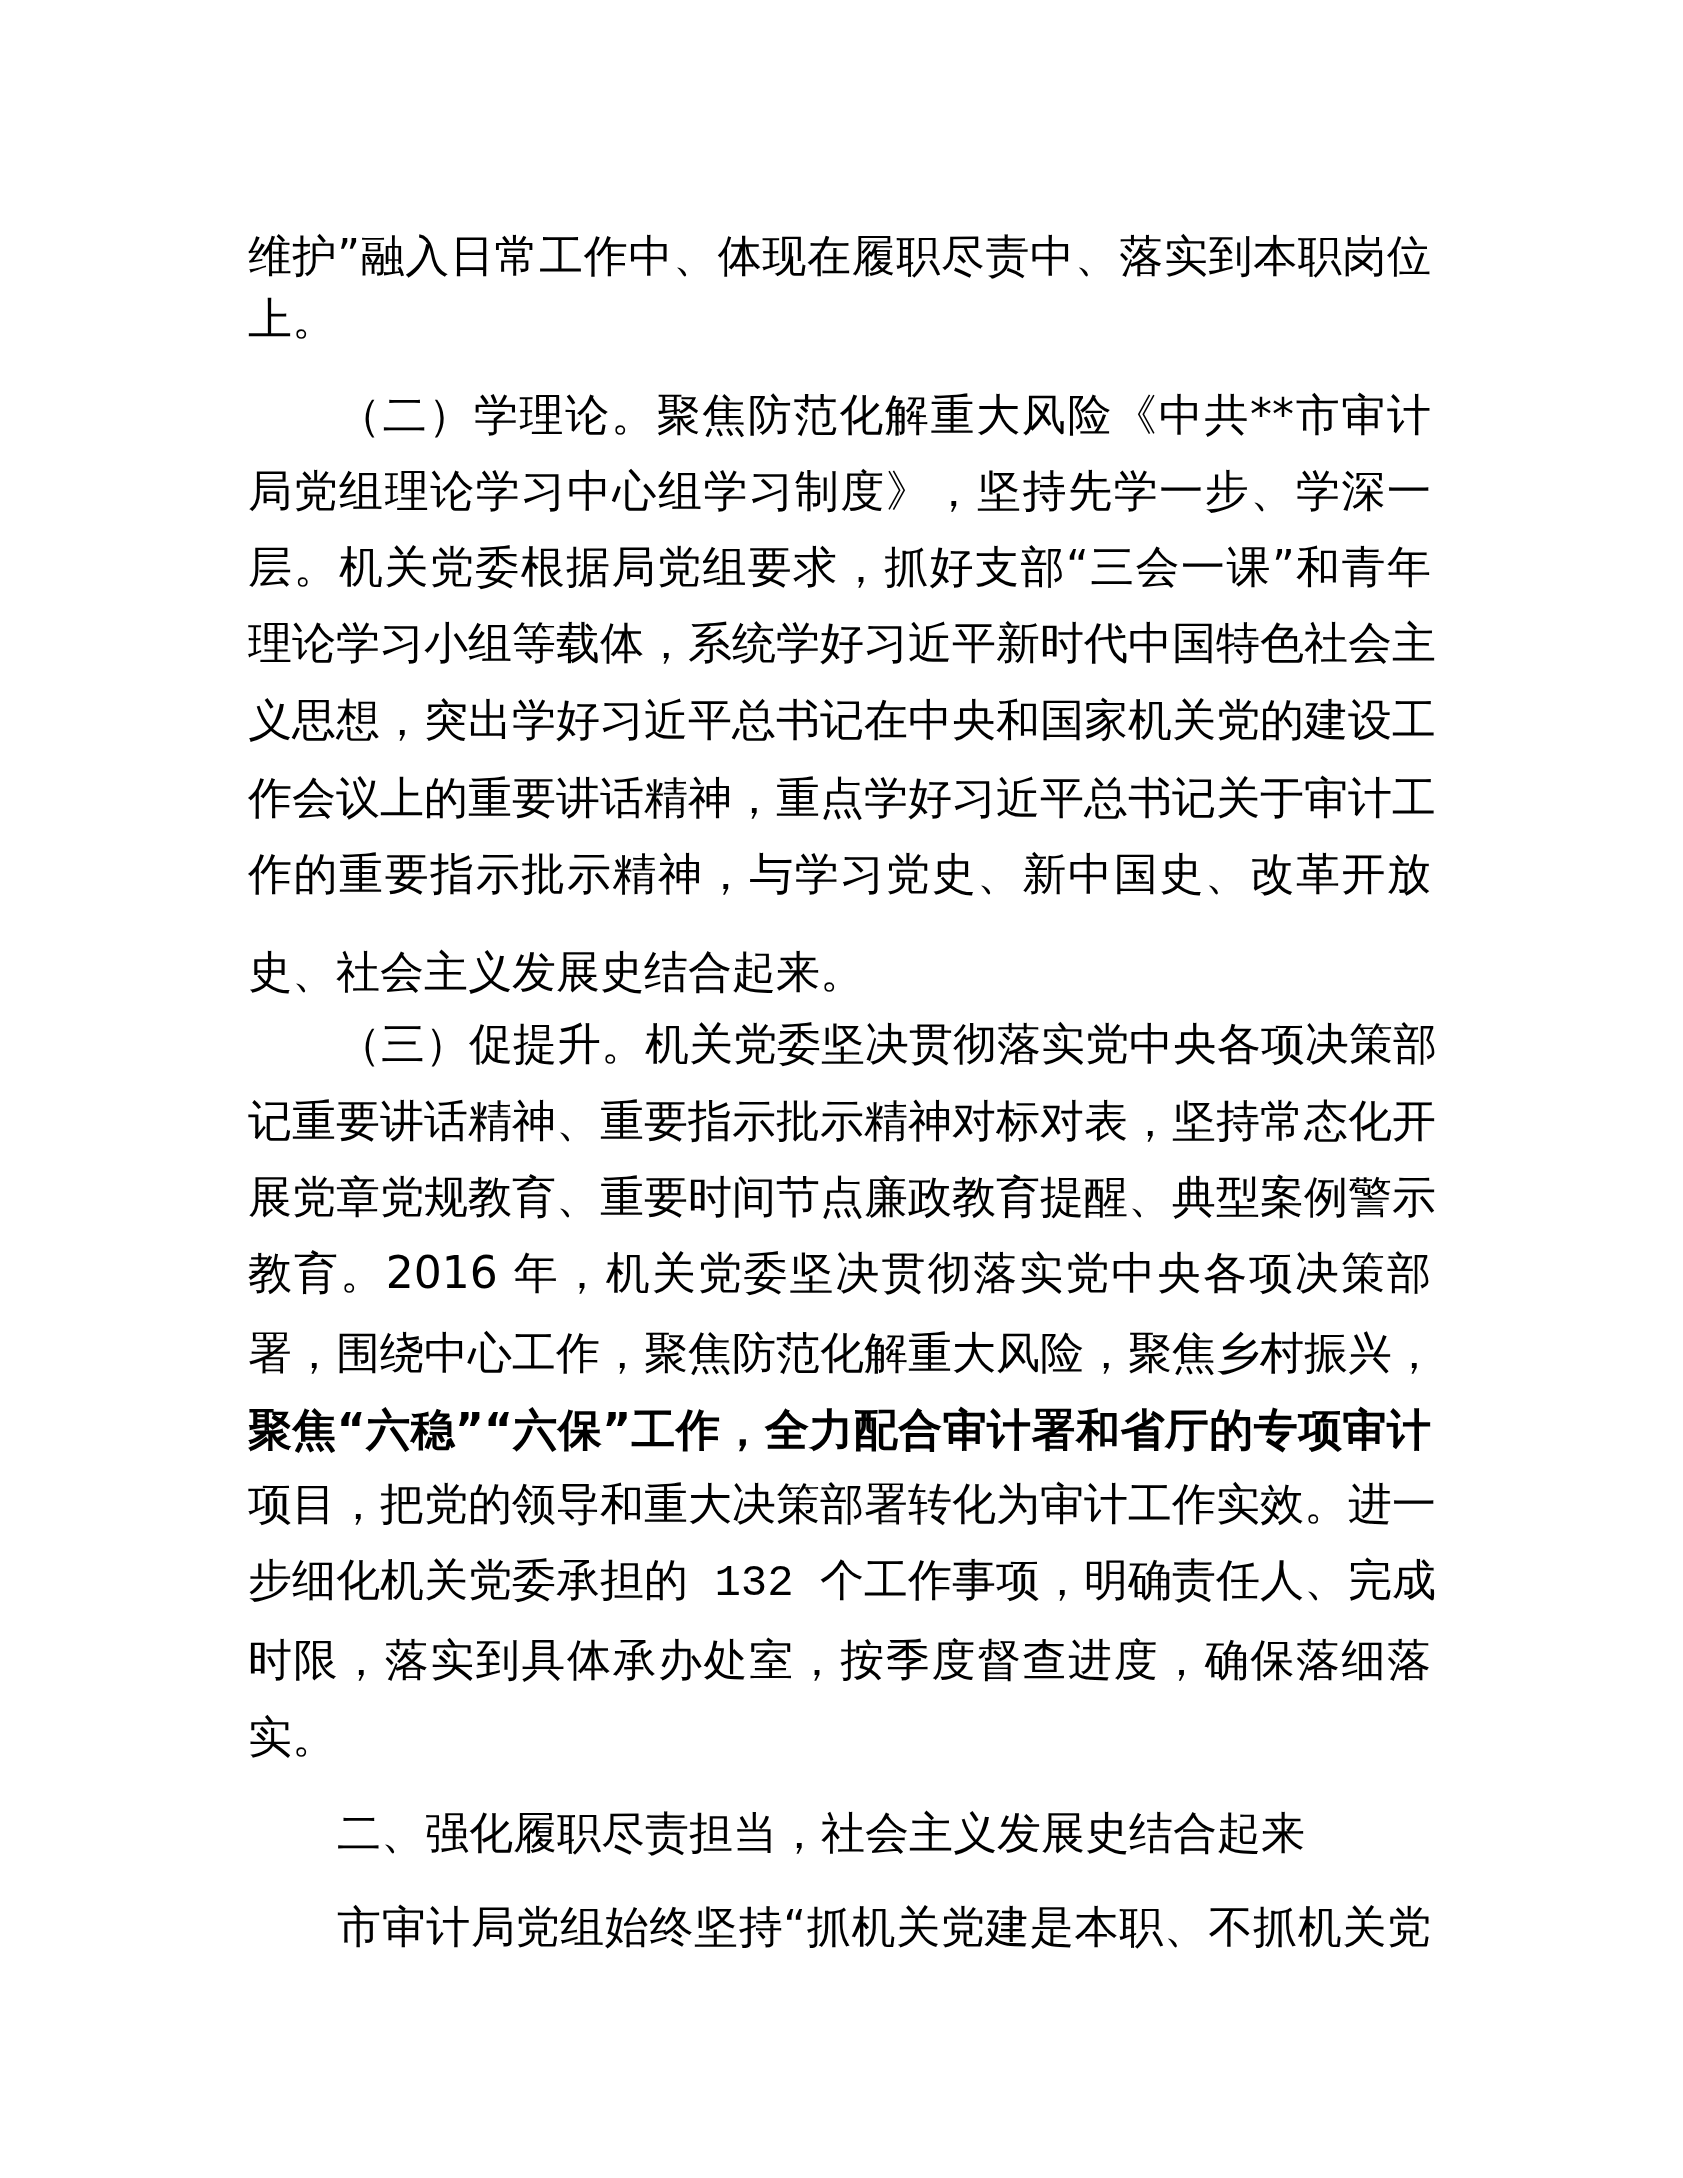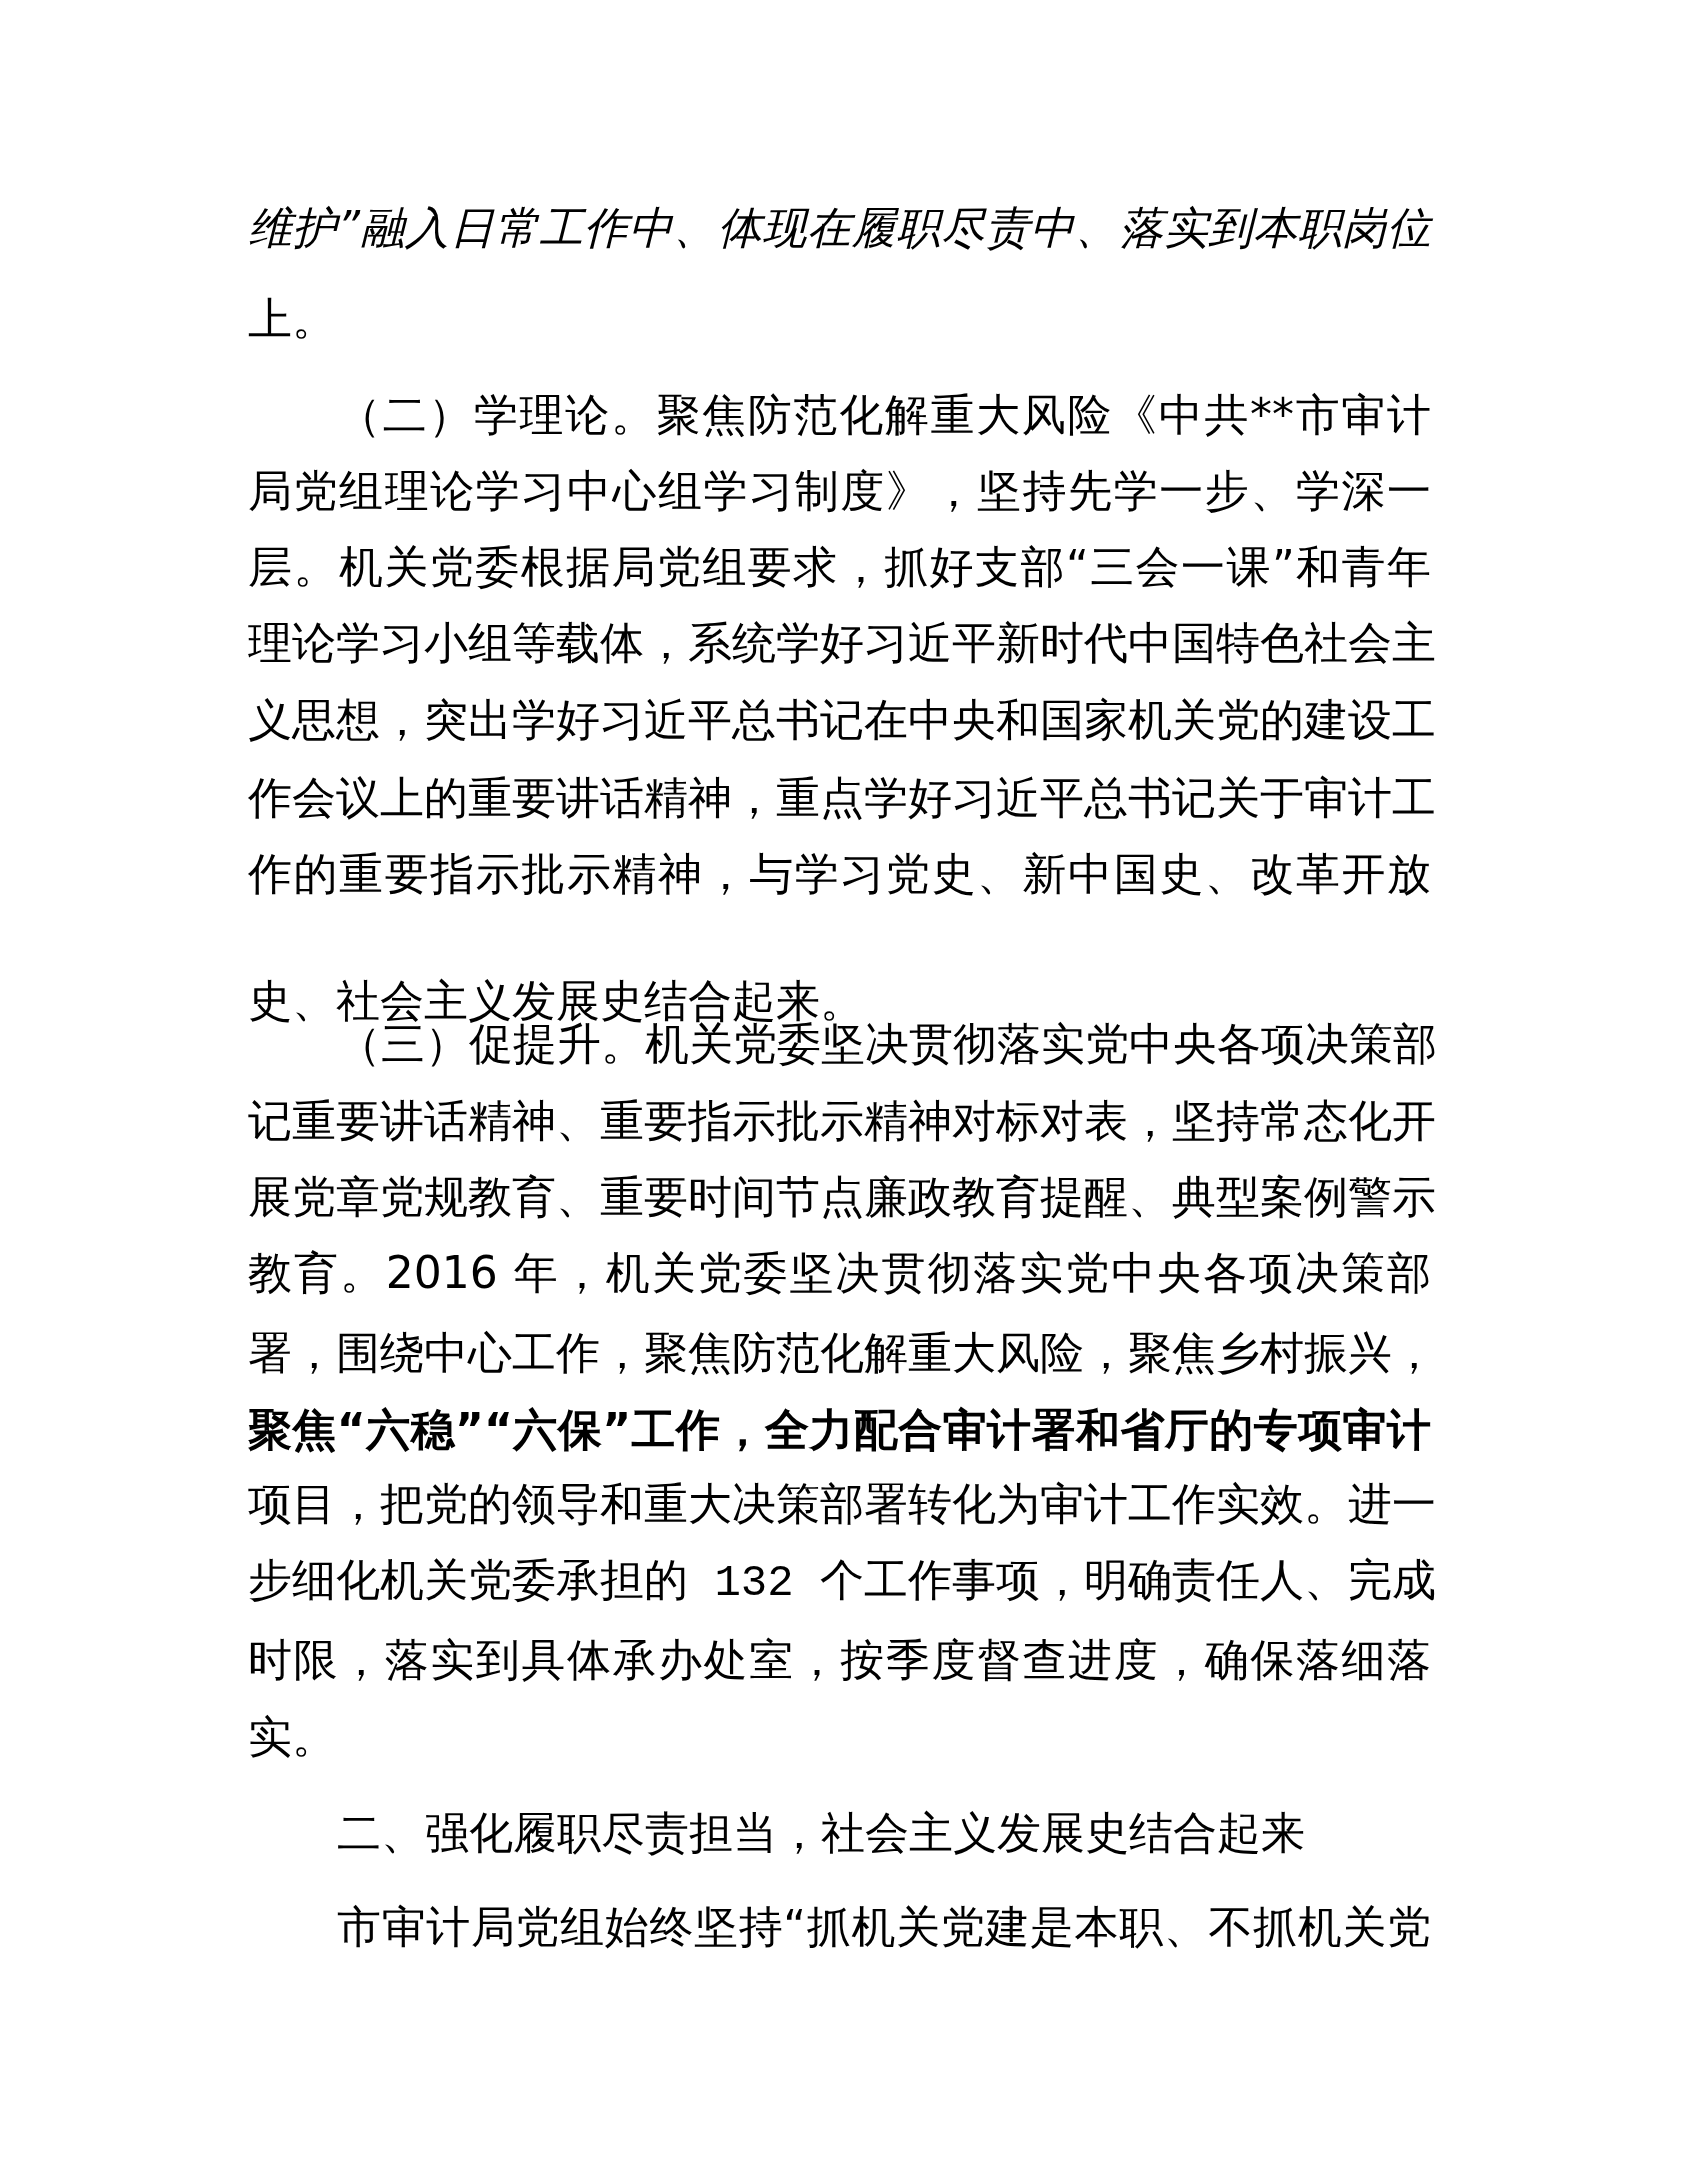--- a/index.html
+++ b/index.html
@@ -44,33 +44,33 @@
       left: 337px;
       width: 1094px;
     }
   </style>
 </head>
 <body>
 
 <div class="page">
 
   <div class="paragraph">
-    <div class="line" style="top:204px;font-style:italic;">维护”融入日常工作中、体现在履职尽责中、落实到本职岗位</div>
+    <div class="line" style="top:232px;">维护”融入日常工作中、体现在履职尽责中、落实到本职岗位</div>
     <div class="line last" style="top:295px;">上。</div>
   </div>
 
   <div class="paragraph">
     <div class="line indent" style="top:391px;">（二）学理论。聚焦防范化解重大风险《中共**市审计</div>
     <div class="line" style="top:467px;">局党组理论学习中心组学习制度》，坚持先学一步、学深一</div>
     <div class="line" style="top:543px;">层。机关党委根据局党组要求，抓好支部“三会一课”和青年</div>
     <div class="line" style="top:619px;">理论学习小组等载体，系统学好习近平新时代中国特色社会主</div>
     <div class="line" style="top:696px;">义思想，突出学好习近平总书记在中央和国家机关党的建设工</div>
     <div class="line" style="top:774px;">作会议上的重要讲话精神，重点学好习近平总书记关于审计工</div>
     <div class="line" style="top:850px;">作的重要指示批示精神，与学习党史、新中国史、改革开放</div>
-    <div class="line last" style="top:978px;font-family:Liberation Serif, serif;">史、社会主义发展史结合起来。</div>
+    <div class="line last" style="top:948px;">史、社会主义发展史结合起来。</div>
   </div>
 
   <div class="paragraph">
     <div class="line indent" style="top:1020px;">（三）促提升。机关党委坚决贯彻落实党中央各项决策部</div>
     <div class="line" style="top:1097px;">记重要讲话精神、重要指示批示精神对标对表，坚持常态化开</div>
     <div class="line" style="top:1173px;">展党章党规教育、重要时间节点廉政教育提醒、典型案例警示</div>
     <div class="line" style="top:1249px;">教育。2016 年，机关党委坚决贯彻落实党中央各项决策部</div>
     <div class="line" style="top:1329px;">署，围绕中心工作，聚焦防范化解重大风险，聚焦乡村振兴，</div>
     <div class="line" style="top:1406px;font-weight:bold;">聚焦“六稳”“六保”工作，全力配合审计署和省厅的专项审计</div>
     <div class="line" style="top:1483px;font-family:Liberation Mono, monospace;">项目，把党的领导和重大决策部署转化为审计工作实效。进一</div>

